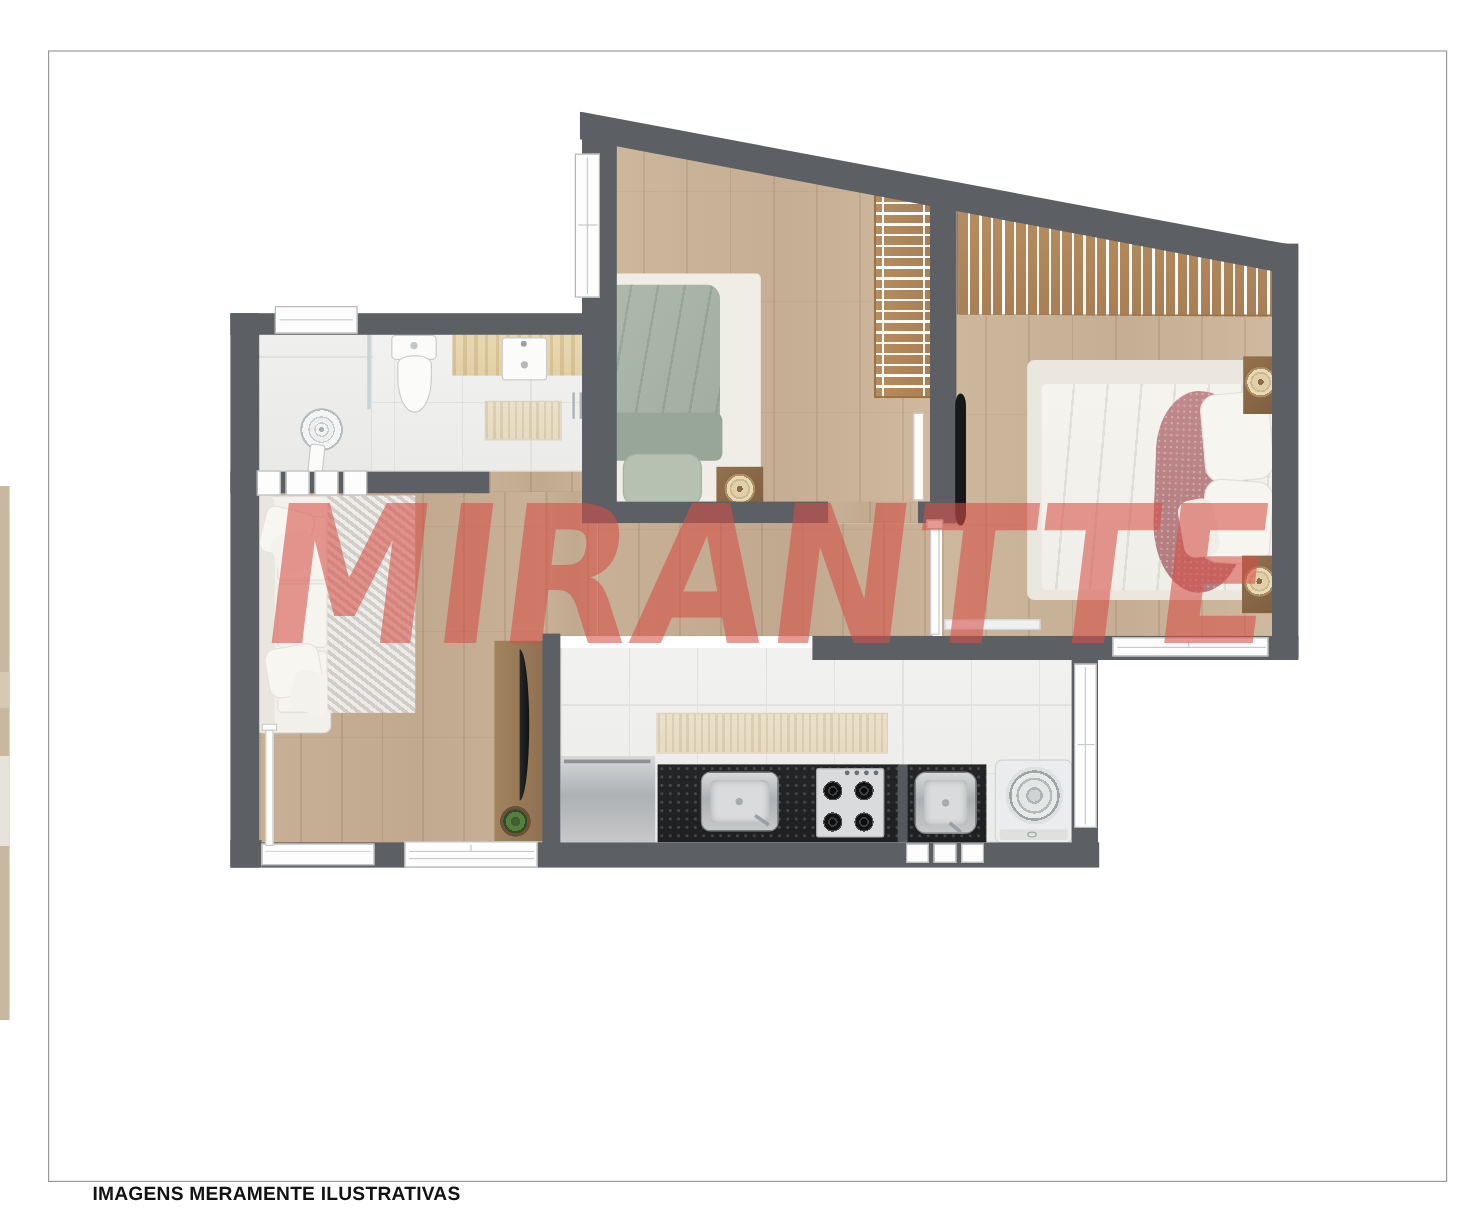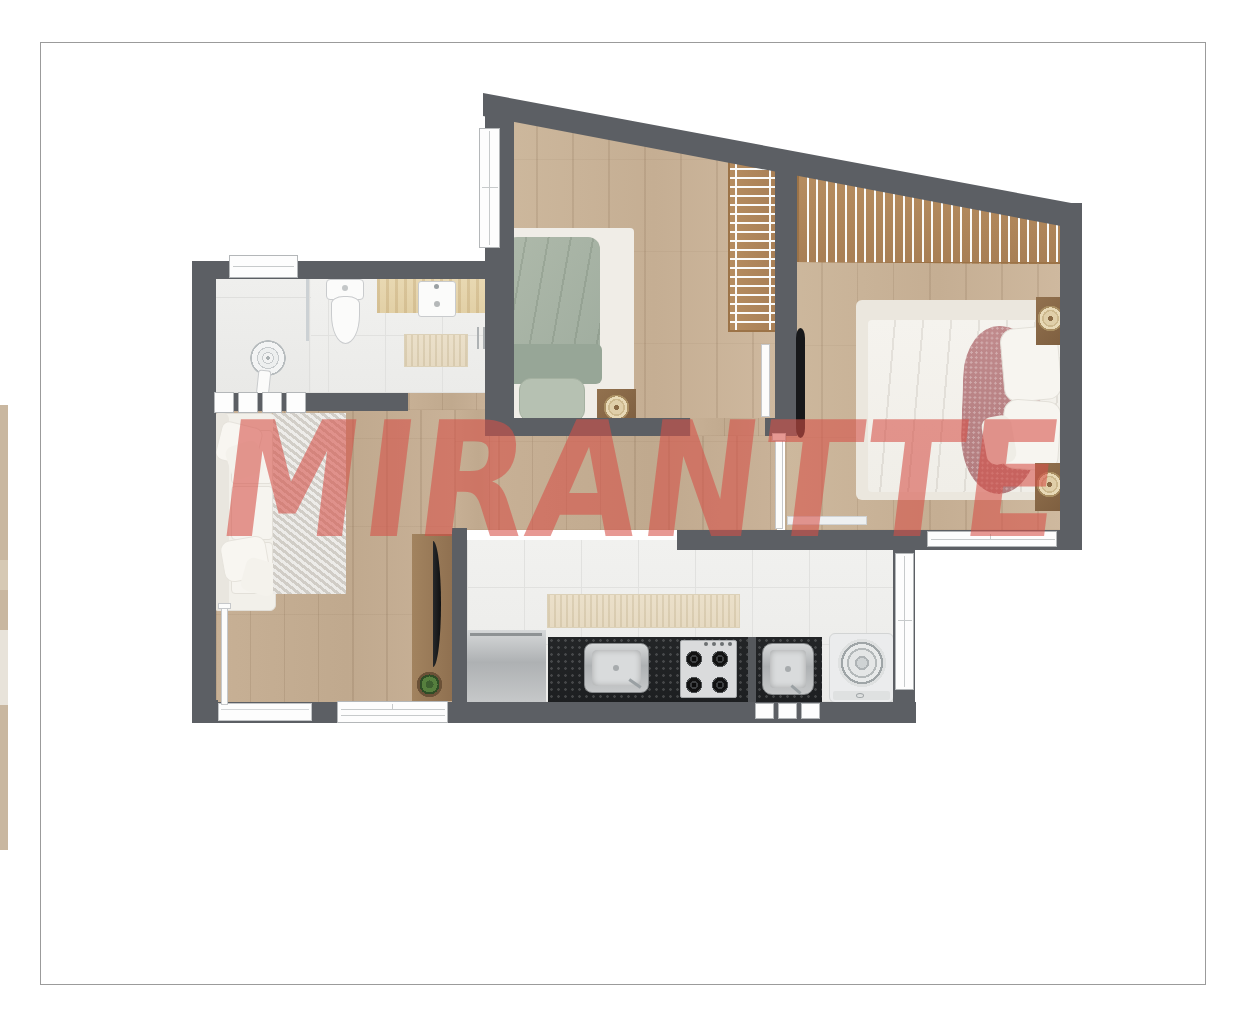--- a/index.html
+++ b/index.html
@@ -216,13 +216,14 @@
   <div class="a win" style="left:755px;top:703px;width:19px;height:16px;"></div>
   <div class="a win" style="left:778px;top:703px;width:19px;height:16px;"></div>
   <div class="a win" style="left:801px;top:703px;width:19px;height:16px;"></div>
   <div class="a leaf" style="left:761px;top:344px;width:9px;height:73px;"></div>
   <div class="a leaf" style="left:775px;top:440px;width:8px;height:89px;"></div>
   <div class="a leaf" style="left:772px;top:433px;width:14px;height:8px;"></div>
   <div class="a leaf" style="left:221px;top:608px;width:7px;height:97px;"></div>
   <div class="a leaf" style="left:218px;top:603px;width:13px;height:6px;"></div>
 
   <div class="a watermark" style="left:230px;top:401px;">MIRANTTE</div>
+  <div class="a disclaimer" style="left:77px;top:987px;">IMAGENS MERAMENTE ILUSTRATIVAS</div>
 </div>
 
 </body></html>

